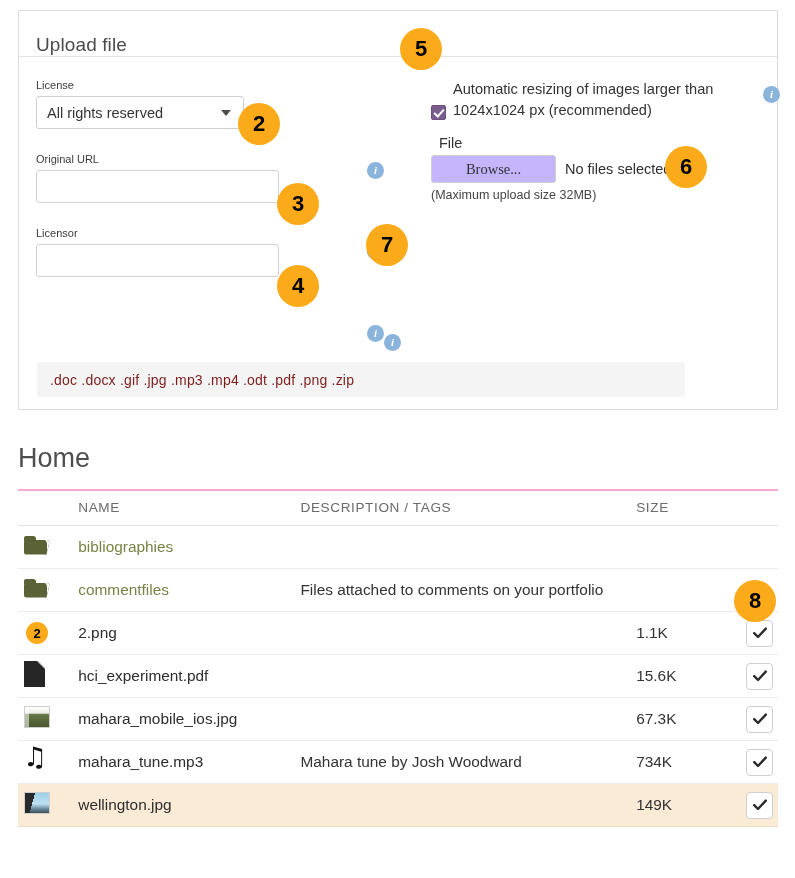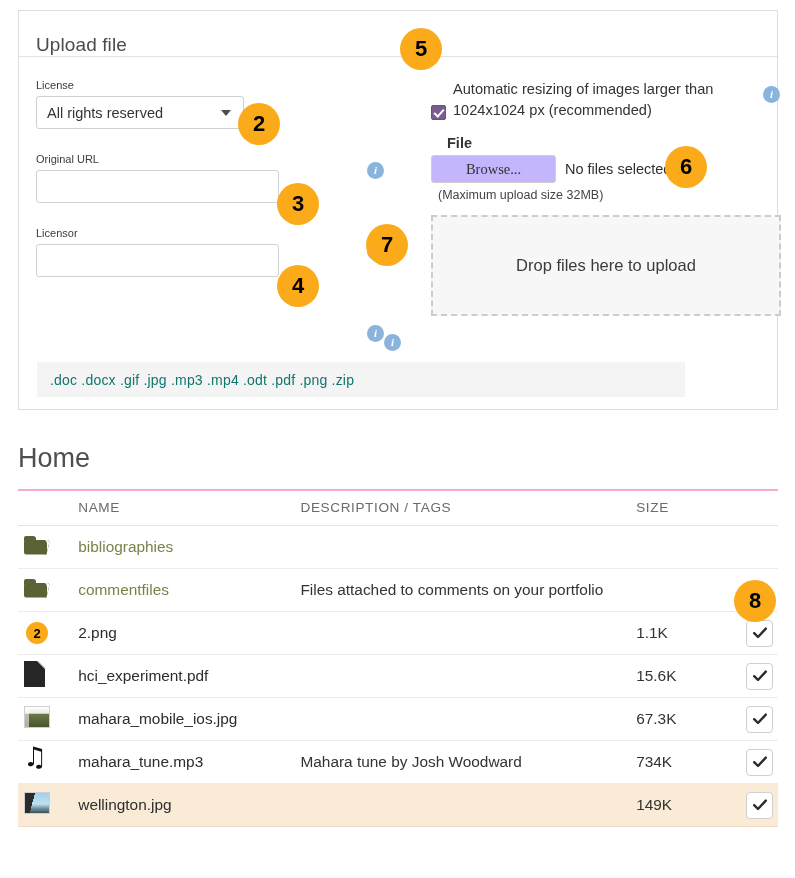--- a/index.html
+++ b/index.html
@@ -85,52 +85,52 @@
     position: relative;
   }
   .chkbox::after {
     content: ""; position: absolute;
     left: 4px; top: 1px; width: 4px; height: 8px;
     border: solid #fff; border-width: 0 2px 2px 0;
     transform: rotate(42deg);
   }
   .chk-label { font-size: 14.6px; line-height: 1.42; color: #333; }
 
-  .file-label { font-size: 14.5px; color: #333; margin: 15px 16px 4px; font-weight: bold; }
+  .file-label { font-size: 14.5px; color: #333; margin: 15px 8px 4px; }
   .file-row { display: flex; align-items: center; }
   .browse-btn {
     width: 125px; height: 28px;
     border: 1px solid #cfcfcf; border-radius: 3px;
     background: #c4b5fd;
     font-size: 14.5px; color: #333;
     display: flex; align-items: center; justify-content: center;
     font-family: Liberation Serif, serif;
   }
   .no-files { font-size: 14.5px; color: #2f2f2f; margin-left: 9px; }
-  .max-size { font-size: 12.5px; color: #444; margin-top: 5px; margin-left: 7px; }
+  .max-size { font-size: 12.5px; color: #444; margin-top: 5px; }
 
   .dropzone {
     margin-top: 13px;
     width: 350px; height: 101px;
     border: 2px dashed #cccccc;
     background: #f7f7f7;
     display: flex; align-items: center; justify-content: center;
     font-size: 16.5px; color: #3b3b3b;
   }
 
   
   .filetypes {
     position: absolute; left: 18px; bottom: 13px;
     width: 648px; height: 35px;
     background: #f4f4f4;
     display: flex; align-items: center;
     padding-left: 13px; gap: 9px;
   }
   .ft-lead { font-size: 13.2px; font-weight: 700; color: #2d2d2d; }
-  .ft-list { font-size: 14px; color: #0f766e; letter-spacing: .2px; }
+  .ft-list { font-size: 14px; color: #7f1d1d; letter-spacing: .2px; }
 
   
   .badge {
     position: absolute;
     width: 42px; height: 42px; border-radius: 50%;
     background: #fbaa19; color: #000;
     font-weight: 700; font-size: 22px;
     display: flex; align-items: center; justify-content: center;
     z-index: 40;
     font-family: "Liberation Sans", sans-serif;
@@ -272,23 +272,20 @@
           <span class="chk-label">Automatic resizing of images larger than 1024x1024 px (recommended)</span>
         </div>
 
         <div class="file-label">File</div>
         <div class="file-row">
           <div class="browse-btn">Browse...</div>
           <span class="no-files">No files selected.</span>
         </div>
         <div class="max-size">(Maximum upload size 32MB)</div>
 
-        <div class="dropzone">
-          <span>Drop files here to upload</span>
-        </div>
       </div>
 
       <span class="info-icon info-abs" style="left:744px; top:29px;">i</span>
       <span class="info-icon info-abs" style="left:365px; top:277px;">i</span>
 
       <div class="filetypes">
         <span class="ft-list">.doc  .docx  .gif  .jpg  .mp3  .mp4  .odt  .pdf  .png  .zip</span>
       </div>
     </div>
   </div>

